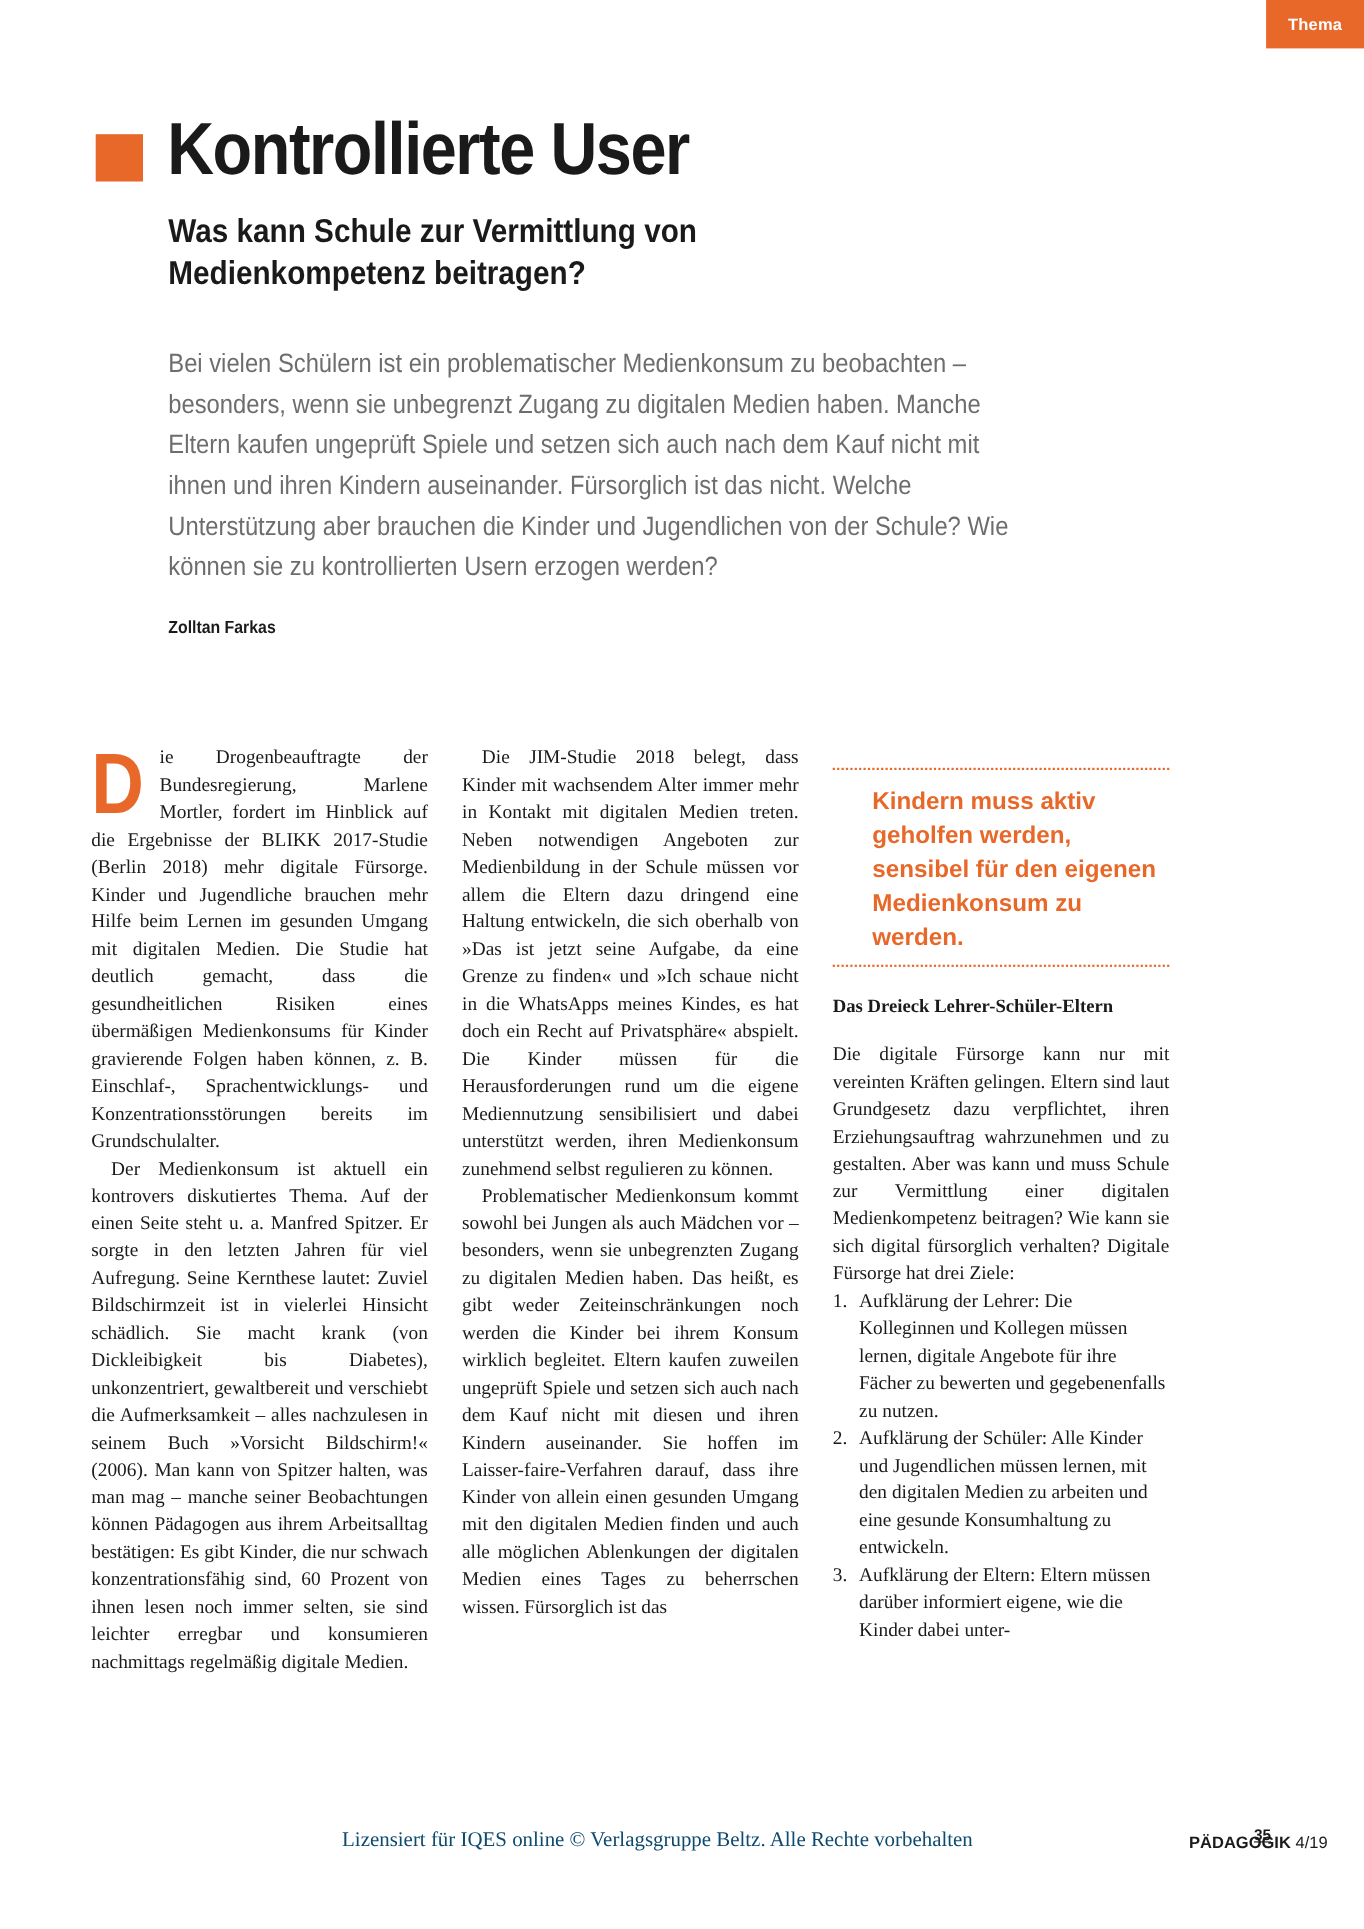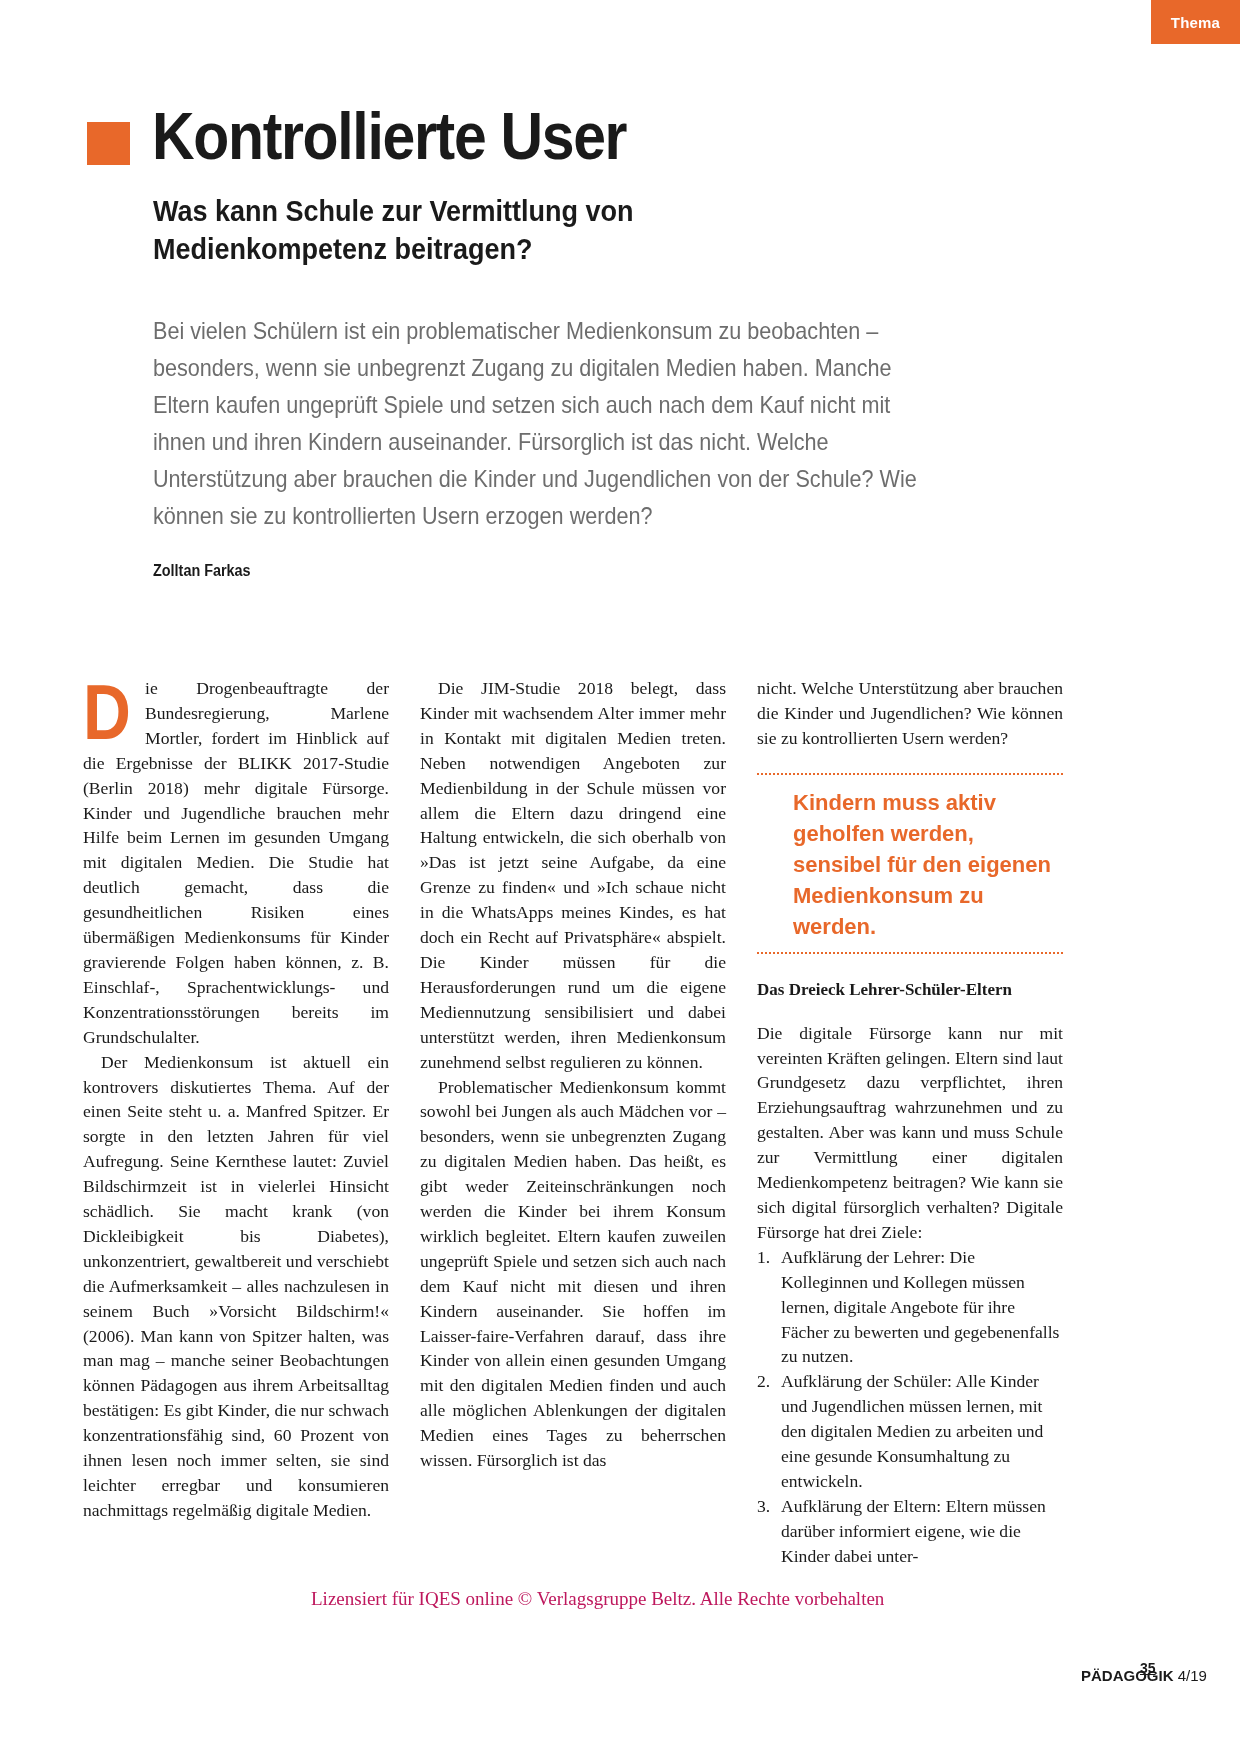--- a/index.html
+++ b/index.html
@@ -29,21 +29,21 @@
 
   .pull { border-top: 2px dotted #e8682a; border-bottom: 2px dotted #e8682a; margin: 22px 0 24px 0; padding: 12px 0 10px 0; }
   .pull-text { color: #e8682a; font-family: "Liberation Sans", "DejaVu Sans", sans-serif; font-weight: bold; font-size: 22px; line-height: 31px; text-align: left; margin-left: 36px; }
 
   .subhead { font-family: Liberation Serif, serif; font-weight: bold; font-size: 17px; margin: 14px 0 18px 0; text-align: left; }
 
   ol.goals { margin: 0; padding: 0 0 0 24px; list-style: none; counter-reset: g; text-align: left; }
   ol.goals li { position: relative; counter-increment: g; }
   ol.goals li::before { content: counter(g) "."; position: absolute; left: -24px; }
 
-  .footer-license { position: absolute; left: 311px; top: 1588px; font-size: 19px; color: #be185d; }
+  .footer-license { position: absolute; left: 311px; top: 1662px; font-size: 19px; color: #0c4a6e; }
   .footer-mag { position: absolute; left: 1081px; top: 1667px; font-size: 15px; font-weight: bold; }
   .footer-issue { font-weight: normal; }
   .footer-page { position: absolute; left: 1140px; top: 1660px; font-size: 14px; font-weight: bold; text-decoration: underline; }
 </style>
 </head>
 <body>
 
 <div class="thema-tab sans">Thema</div>
 
 <div class="title-square"></div>
@@ -57,21 +57,20 @@
   <p><span class="dropcap">D</span><span>ie Drogenbeauftragte der Bundesregierung, Marlene Mortler, fordert im Hinblick auf die Ergebnisse der BLIKK 2017-Studie (Berlin 2018) mehr digitale Fürsorge. Kinder und Jugendliche brauchen mehr Hilfe beim Lernen im gesunden Umgang mit digitalen Medien. Die Studie hat deutlich gemacht, dass die gesundheitlichen Risiken eines übermäßigen Medienkonsums für Kinder gravierende Folgen haben können, z. B. Einschlaf-, Sprachentwicklungs- und Konzentrationsstörungen bereits im Grundschulalter.</span></p>
   <p>Der Medienkonsum ist aktuell ein kontrovers diskutiertes Thema. Auf der einen Seite steht u. a. Manfred Spitzer. Er sorgte in den letzten Jahren für viel Aufregung. Seine Kernthese lautet: Zuviel Bildschirmzeit ist in vielerlei Hinsicht schädlich. Sie macht krank (von Dickleibigkeit bis Diabetes), unkonzentriert, gewaltbereit und verschiebt die Aufmerksamkeit – alles nachzulesen in seinem Buch »Vorsicht Bildschirm!« (2006). Man kann von Spitzer halten, was man mag – manche seiner Beobachtungen können Pädagogen aus ihrem Arbeitsalltag bestätigen: Es gibt Kinder, die nur schwach konzentrationsfähig sind, 60 Prozent von ihnen lesen noch immer selten, sie sind leichter erregbar und konsumieren nachmittags regelmäßig digitale Medien.</p>
 </div>
 
 <div class="col col2 serif">
   <p style="text-indent:18px">Die JIM-Studie 2018 belegt, dass Kinder mit wachsendem Alter immer mehr in Kontakt mit digitalen Medien treten. Neben notwendigen Angeboten zur Medienbildung in der Schule müssen vor allem die Eltern dazu dringend eine Haltung entwickeln, die sich oberhalb von »Das ist jetzt seine Aufgabe, da eine Grenze zu finden« und »Ich schaue nicht in die WhatsApps meines Kindes, es hat doch ein Recht auf Privatsphäre« abspielt. Die Kinder müssen für die Herausforderungen rund um die eigene Mediennutzung sensibilisiert und dabei unterstützt werden, ihren Medienkonsum zunehmend selbst regulieren zu können.</p>
   <p>Problematischer Medienkonsum kommt sowohl bei Jungen als auch Mädchen vor – besonders, wenn sie unbegrenzten Zugang zu digitalen Medien haben. Das heißt, es gibt weder Zeiteinschränkungen noch werden die Kinder bei ihrem Konsum wirklich begleitet. Eltern kaufen zuweilen ungeprüft Spiele und setzen sich auch nach dem Kauf nicht mit diesen und ihren Kindern auseinander. Sie hoffen im Laisser-faire-Verfahren darauf, dass ihre Kinder von allein einen gesunden Umgang mit den digitalen Medien finden und auch alle möglichen Ablenkungen der digitalen Medien eines Tages zu beherrschen wissen. Fürsorglich ist das</p>
 </div>
 
 <div class="col col3 serif">
-  <p>nicht. Welche Unterstützung aber brauchen die Kinder und Jugendlichen? Wie können sie zu kontrollierten Usern werden?</p>
   <div class="pull">
     <div class="pull-text">Kindern muss aktiv geholfen werden, sensibel für den eigenen Medienkonsum zu werden.</div>
   </div>
   <div class="subhead">Das Dreieck Lehrer-Schüler-Eltern</div>
   <p style="text-indent:0">Die digitale Fürsorge kann nur mit vereinten Kräften gelingen. Eltern sind laut Grundgesetz dazu verpflichtet, ihren Erziehungsauftrag wahrzunehmen und zu gestalten. Aber was kann und muss Schule zur Vermittlung einer digitalen Medienkompetenz beitragen? Wie kann sie sich digital fürsorglich verhalten? Digitale Fürsorge hat drei Ziele:</p>
   <ol class="goals">
     <li>Aufklärung der Lehrer: Die Kolleginnen und Kollegen müssen lernen, digitale Angebote für ihre Fächer zu bewerten und gegebenenfalls zu nutzen.</li>
     <li>Aufklärung der Schüler: Alle Kinder und Jugendlichen müssen lernen, mit den digitalen Medien zu arbeiten und eine gesunde Konsumhaltung zu entwickeln.</li>
     <li>Aufklärung der Eltern: Eltern müssen darüber informiert eigene, wie die Kinder dabei unter-</li>
   </ol>

